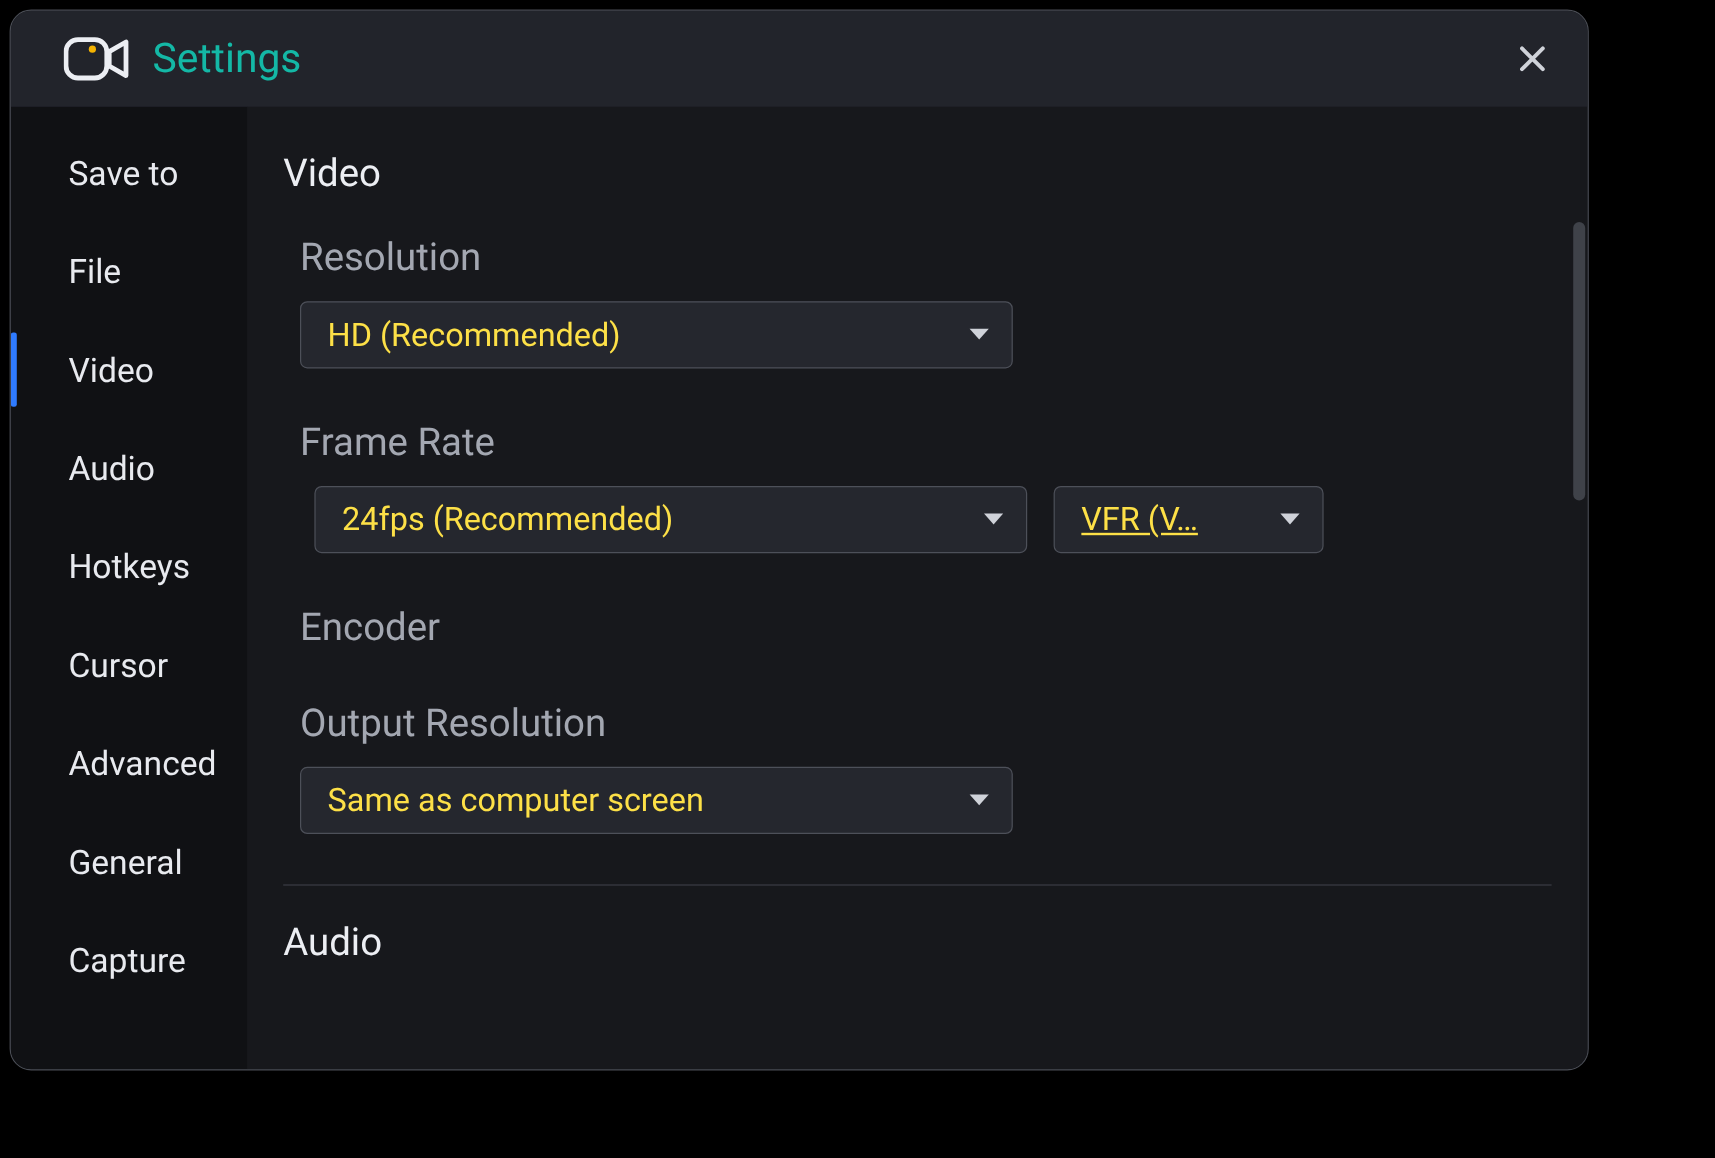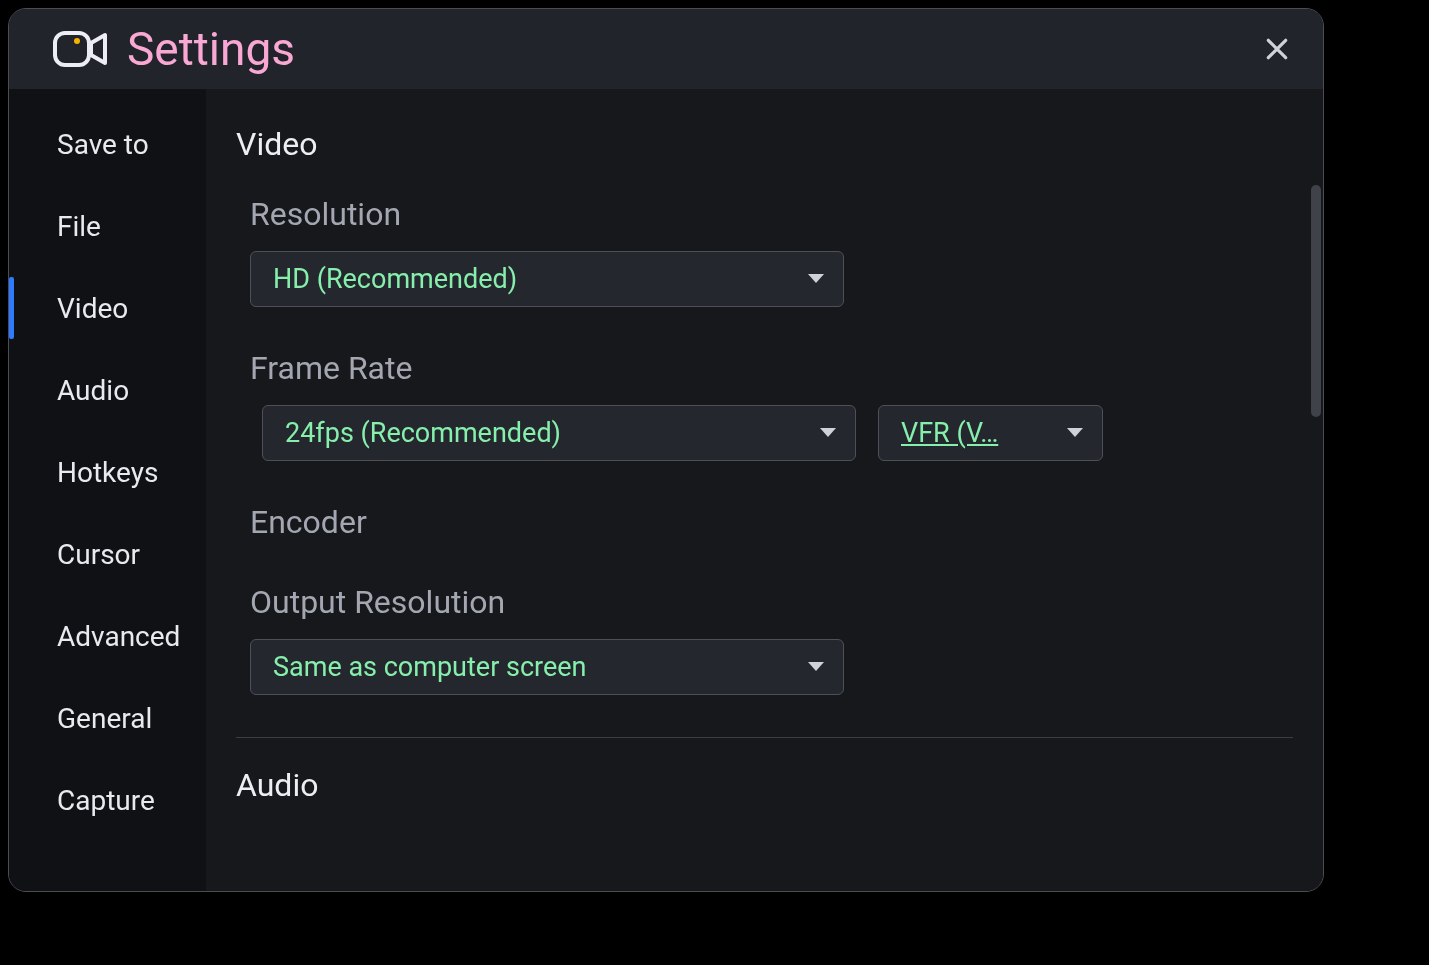--- a/index.html
+++ b/index.html
@@ -14,21 +14,21 @@
     display: flex; flex-direction: column;
     overflow: hidden;
   }
   .titlebar {
     height: 80px;
     background: #22242b;
     display: flex; align-items: center;
     padding: 0 28px 0 44px;
   }
   .titlebar .app-icon { width: 56px; height: 40px; margin-right: 18px; display:flex; align-items:center; justify-content:center; }
-  .titlebar .title { color: #f9a8d4; font-size: 46px; font-weight: 400; flex: 1; }
+  .titlebar .title { color: #14b8a6; font-size: 34px; font-weight: 400; flex: 1; }
   .titlebar .close { width: 36px; height: 36px; display:flex; align-items:center; justify-content:center; cursor:pointer; color:#cfd2d9; }
   .titlebar .close svg { width: 26px; height: 26px; }
   .body { flex: 1; display: flex; overflow: hidden; }
   .sidebar {
     width: 197px;
     background: #101114;
     padding-top: 14px;
     display: flex; flex-direction: column;
   }
   .side-item {
@@ -61,21 +61,21 @@
   .field { margin-left: 14px; margin-bottom: 42px; }
   .field-label { color: #a3a7b1; font-size: 32px; margin-bottom: 18px; }
   .row { display: flex; gap: 22px; padding-left: 12px; }
   .select {
     height: 56px;
     background: #25272e;
     border: 1px solid #4d5059;
     border-radius: 6px;
     display: flex; align-items: center;
     padding: 0 18px 0 22px;
-    color: #86efac; font-size: 27px;
+    color: #fde047; font-size: 27px;
     cursor: pointer;
     white-space: nowrap;
     overflow: hidden;
   }
   .select .value { flex: 1; overflow: hidden; text-overflow: ellipsis; }
   .select .caret { margin-left: 12px; flex-shrink: 0; }
   .select .caret svg { width: 18px; height: 12px; display:block; }
   .w-main { width: 594px; }
   .w-small { width: 225px; text-decoration: underline; }
   .divider { border: none; border-top: 1px solid #3a3d45; margin: 6px 0 28px 0; }

